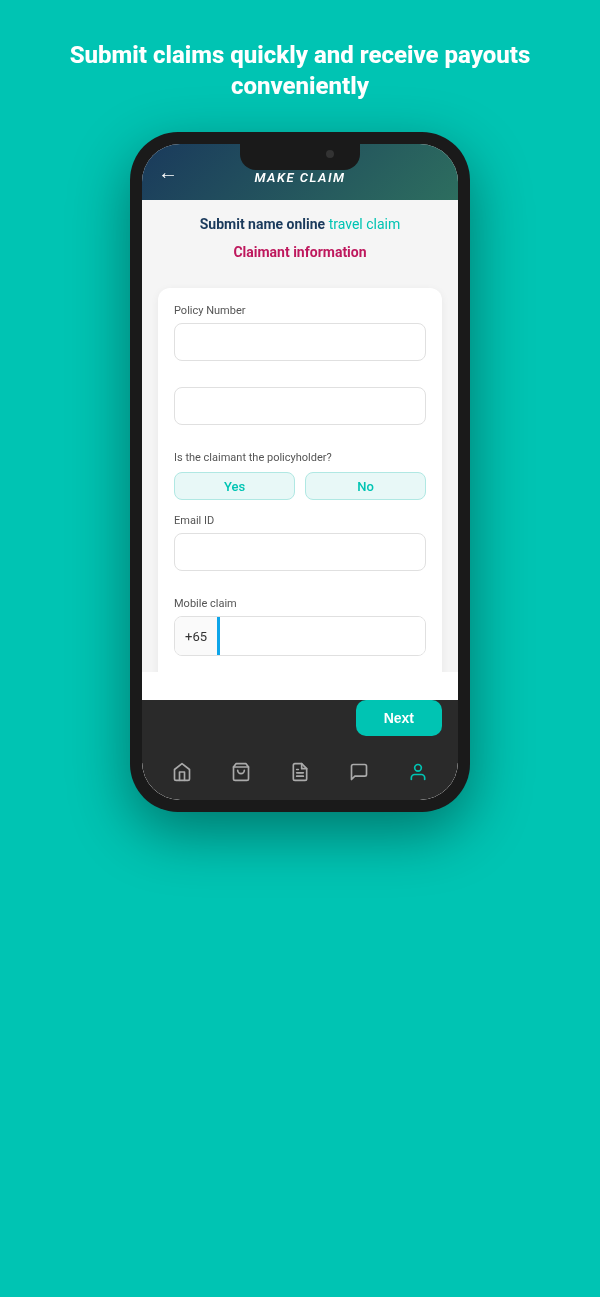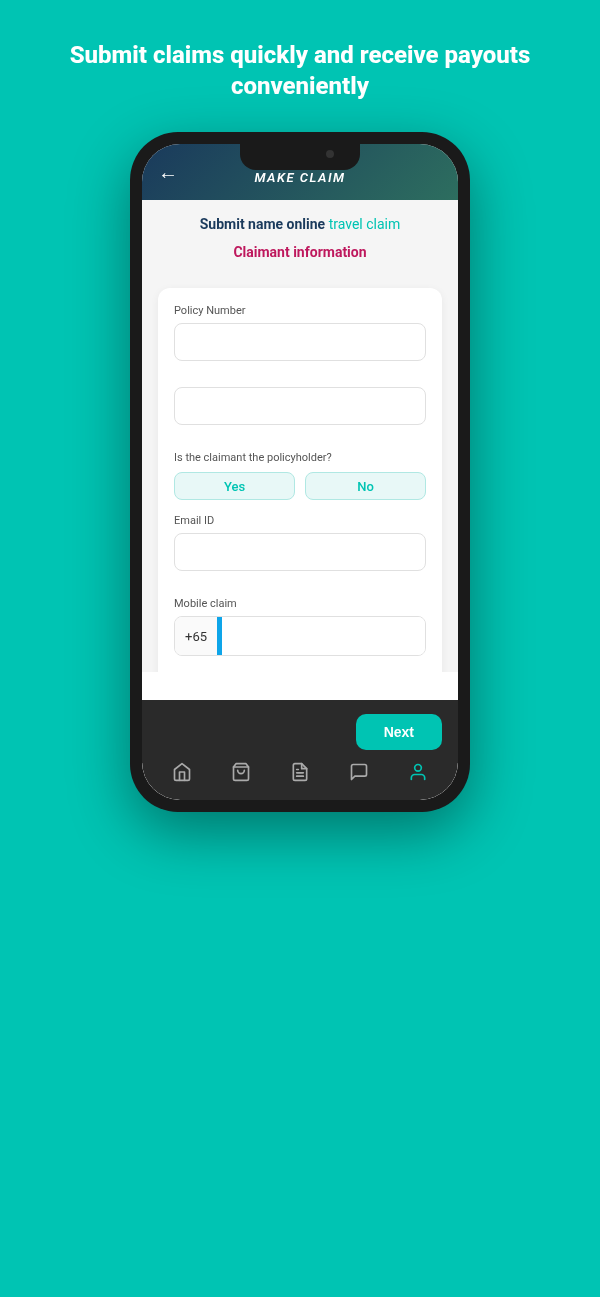--- a/index.html
+++ b/index.html
@@ -192,41 +192,41 @@
       border: 1.5px solid #e0e0e0;
       border-radius: 8px;
       overflow: hidden;
       background: white;
     }
 
     .country-code {
       padding: 0 10px;
       font-size: 13px;
       color: #333;
-      border-right: 5px solid #0ea5e9;
+      border-right: 3px solid #0ea5e9;
       height: 38px;
       display: flex;
       align-items: center;
       background: #fafafa;
     }
 
     .mobile-input {
       flex: 1;
       height: 38px;
       border: none;
       padding: 0 10px;
       font-size: 13px;
       outline: none;
     }
 
     .screen-bottom-bar {
       height: 50px;
       background: #2a2a2a;
       display: flex;
-      align-items: flex-end;
+      align-items: flex-start;
       justify-content: flex-end;
       padding: 0 16px;
       margin-top: 28px;
     }
 
     .next-btn {
       background: #00C4B3;
       color: white;
       border: none;
       border-radius: 10px;

